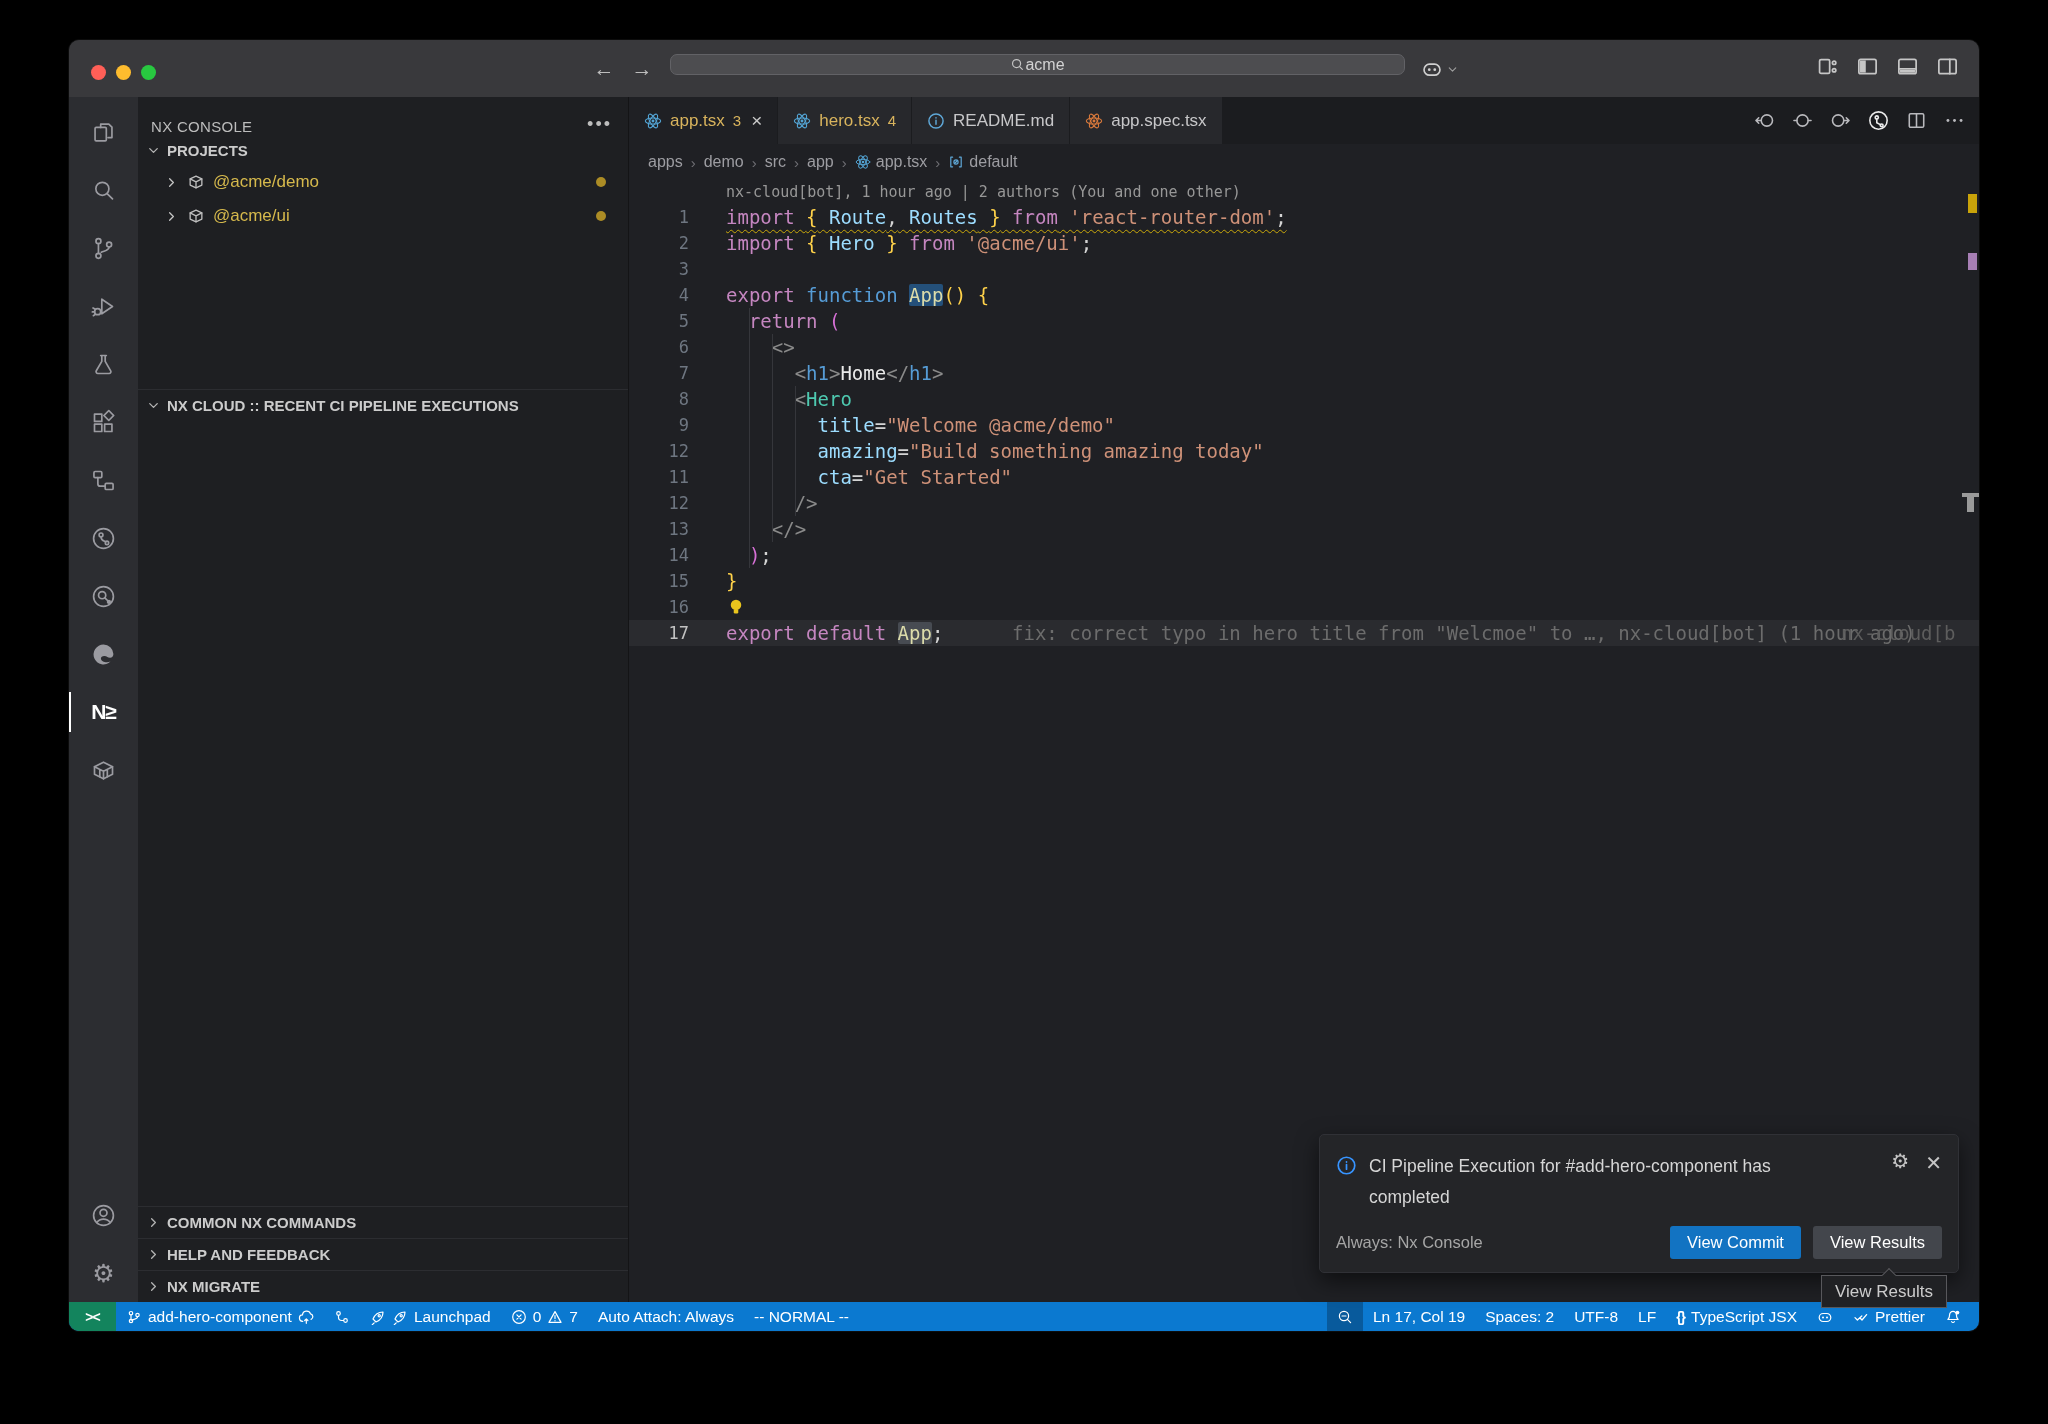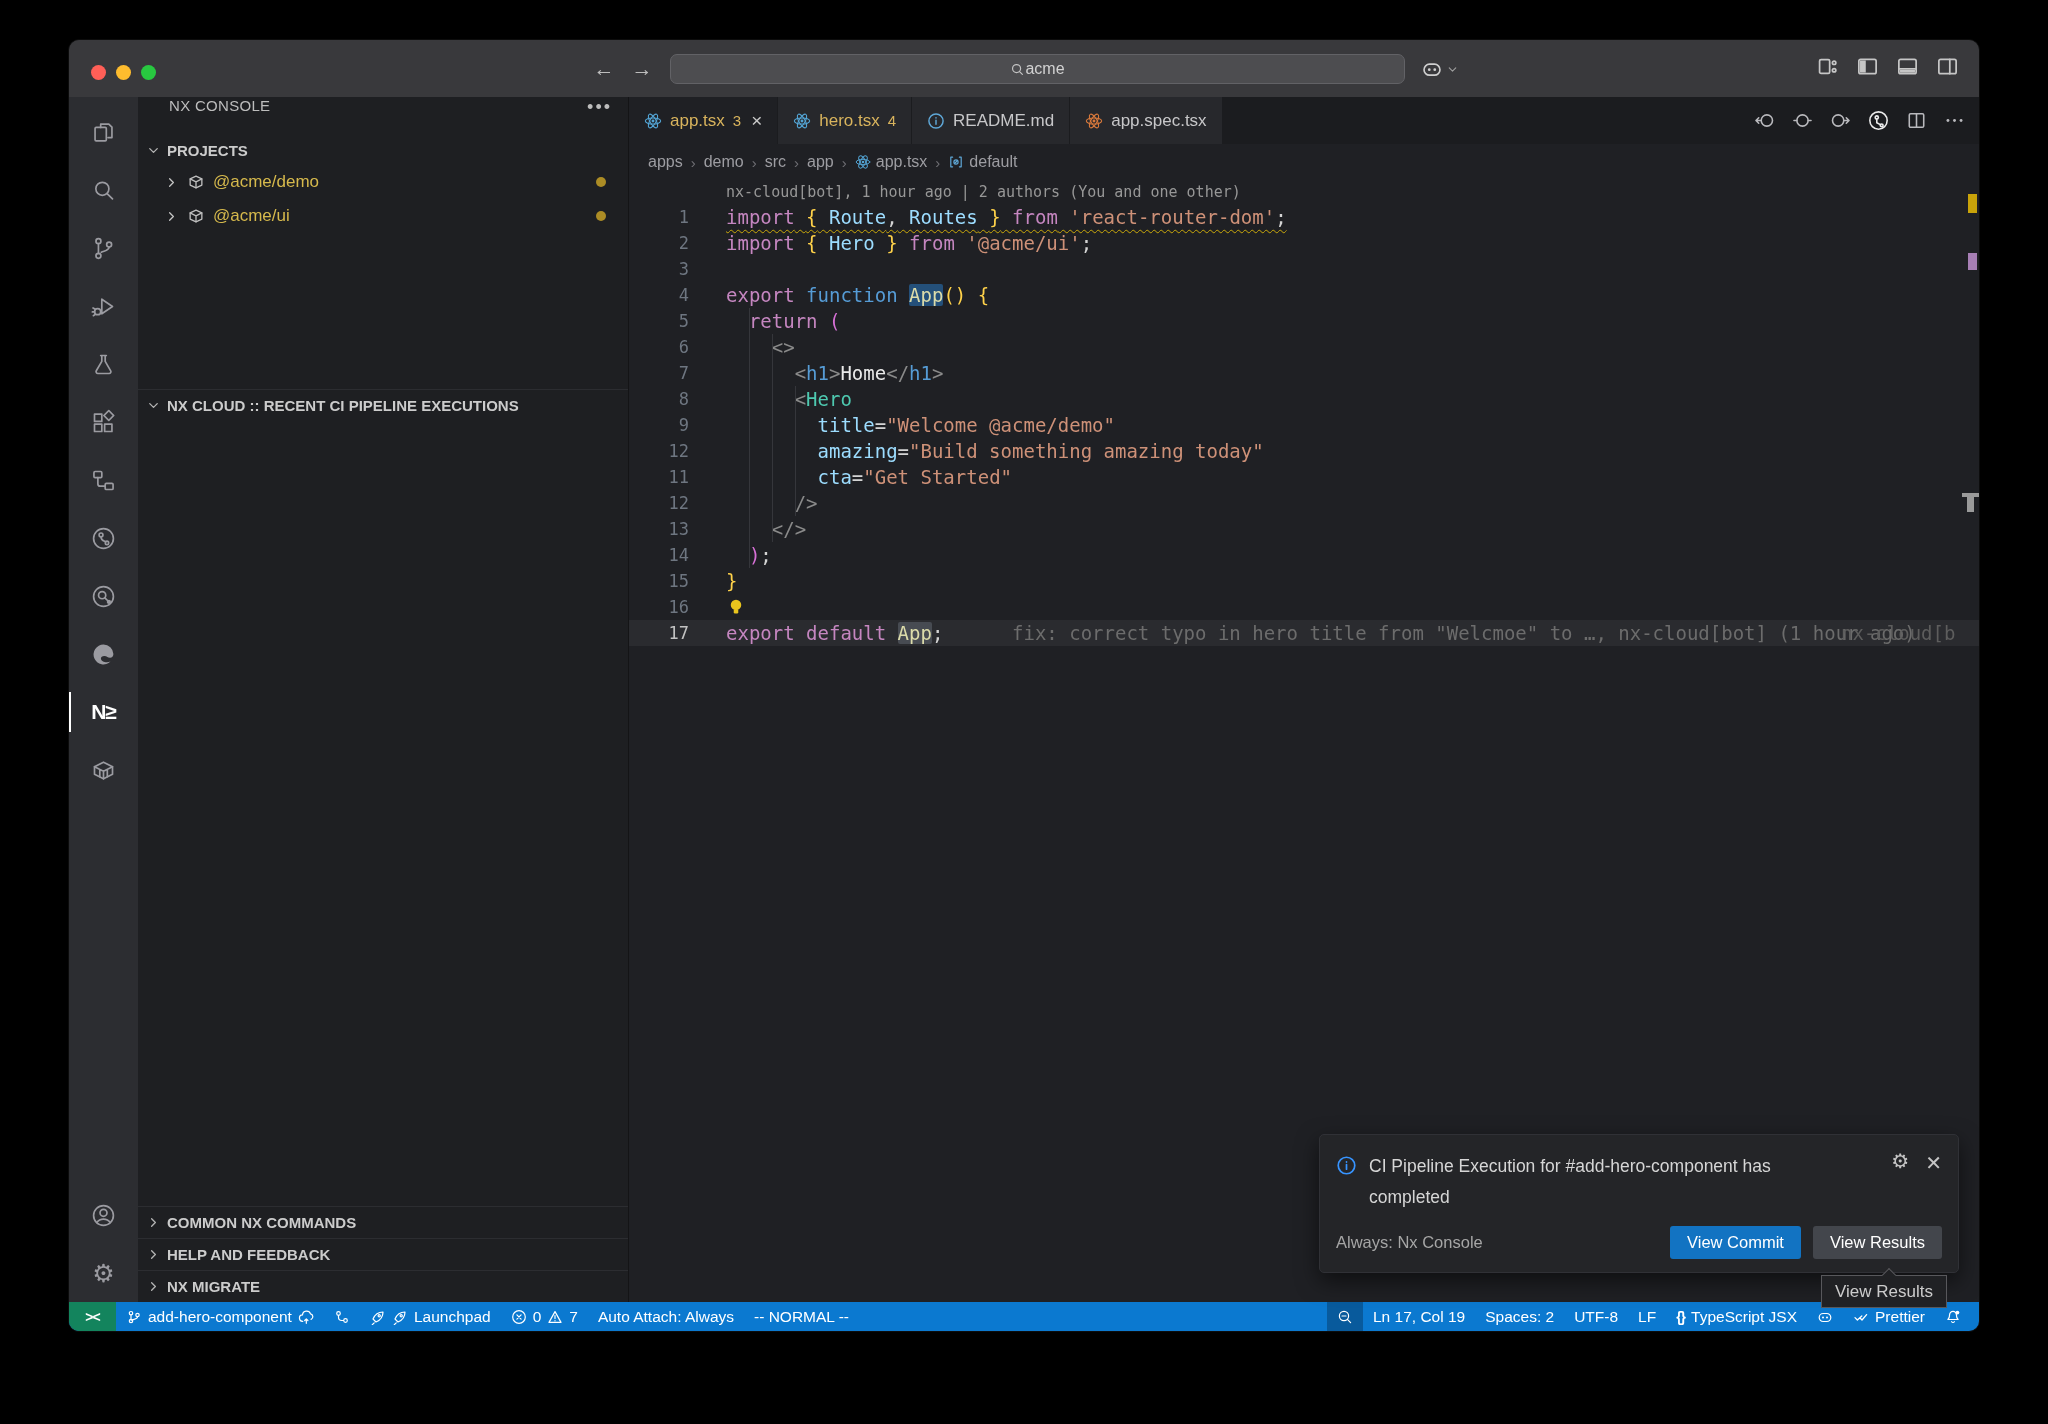--- a/index.html
+++ b/index.html
@@ -14,21 +14,21 @@
             display:flex; flex-direction:column; }
 
   
   .titlebar { flex:0 0 57px; background:#39393c; position:relative; }
   .tl { position:absolute; top:25px; width:15px; height:15px; border-radius:50%; }
   .tl.r { left:22px;  background:#ff5f57; }
   .tl.y { left:47px;  background:#febc2e; }
   .tl.g { left:72px;  background:#28c840; }
   .nav-arrow { position:absolute; top:15px; width:28px; height:28px; color:#bdbdbd;
                font-size:21px; display:flex; align-items:center; justify-content:center; }
-  .searchbox { position:absolute; left:601px; top:14px; width:735px; height:30px;
+  .searchbox { position:absolute; left:601px; top:14px; width:735px; height:21px;
                background:#4d4d50; border:1px solid #626266; border-radius:7px;
                display:flex; align-items:center; justify-content:center; 
                color:#d2d2d2; font-size:16px; }
   .searchbox svg { width:15px; height:15px; color:#c2c2c2; }
   .copilot-btn { position:absolute; left:1352px; top:14px; height:30px; display:flex;
                  align-items:center; gap:3px; color:#cfcfcf; }
   .copilot-btn svg { width:21px; height:21px; }
   .layout-group { position:absolute; right:20px; top:15px; display:flex; gap:17px; color:#c6c6c6; }
   .layout-group svg { width:23px; height:23px; }
 
@@ -44,21 +44,21 @@
   .ab-item.active { color:#ffffff; }
   .ab-item.active::before { content:""; position:absolute; left:0; top:9px; bottom:9px;
                             width:2px; background:#ffffff; }
   .ab-spacer { flex:1; }
   .nx-logo { font-weight:700; font-size:21px; letter-spacing:-1px; }
   .gear-glyph { font-size:25px; line-height:1; }
 
   
   .sidebar { flex:0 0 491px; background:#1e1f22; border-right:1px solid #141416;
              position:relative; color:#c3c3c3; overflow:hidden; }
-  .sb-header { height:38px; padding:0 16px 0 31px; display:flex; align-items:flex-start;
+  .sb-header { height:38px; padding:0 16px 0 13px; display:flex; align-items:flex-end;
                justify-content:space-between; font-size:15px; color:#bdbdbd; letter-spacing:.3px; }
   .sb-ellipsis { color:#bdbdbd; font-size:18px; letter-spacing:2px; }
   .sb-sect { height:30px; display:flex; align-items:center; gap:6px; padding-left:8px;
              font-weight:700; font-size:15px; color:#cccccc; }
   .sb-sect svg, .sb-row svg.chev { width:15px; height:15px; color:#b5b5b5; flex:0 0 auto; }
   .sb-row { height:34px; display:flex; align-items:center; gap:8px; padding-left:26px;
             font-size:17px; position:relative; }
   .sb-row .pkg { width:18px; height:18px; color:#bdbdbd; }
   .proj-label { color:#d6b94c; }
   .dot { position:absolute; right:22px; width:10px; height:10px; border-radius:50%; background:#ac8c25; }

